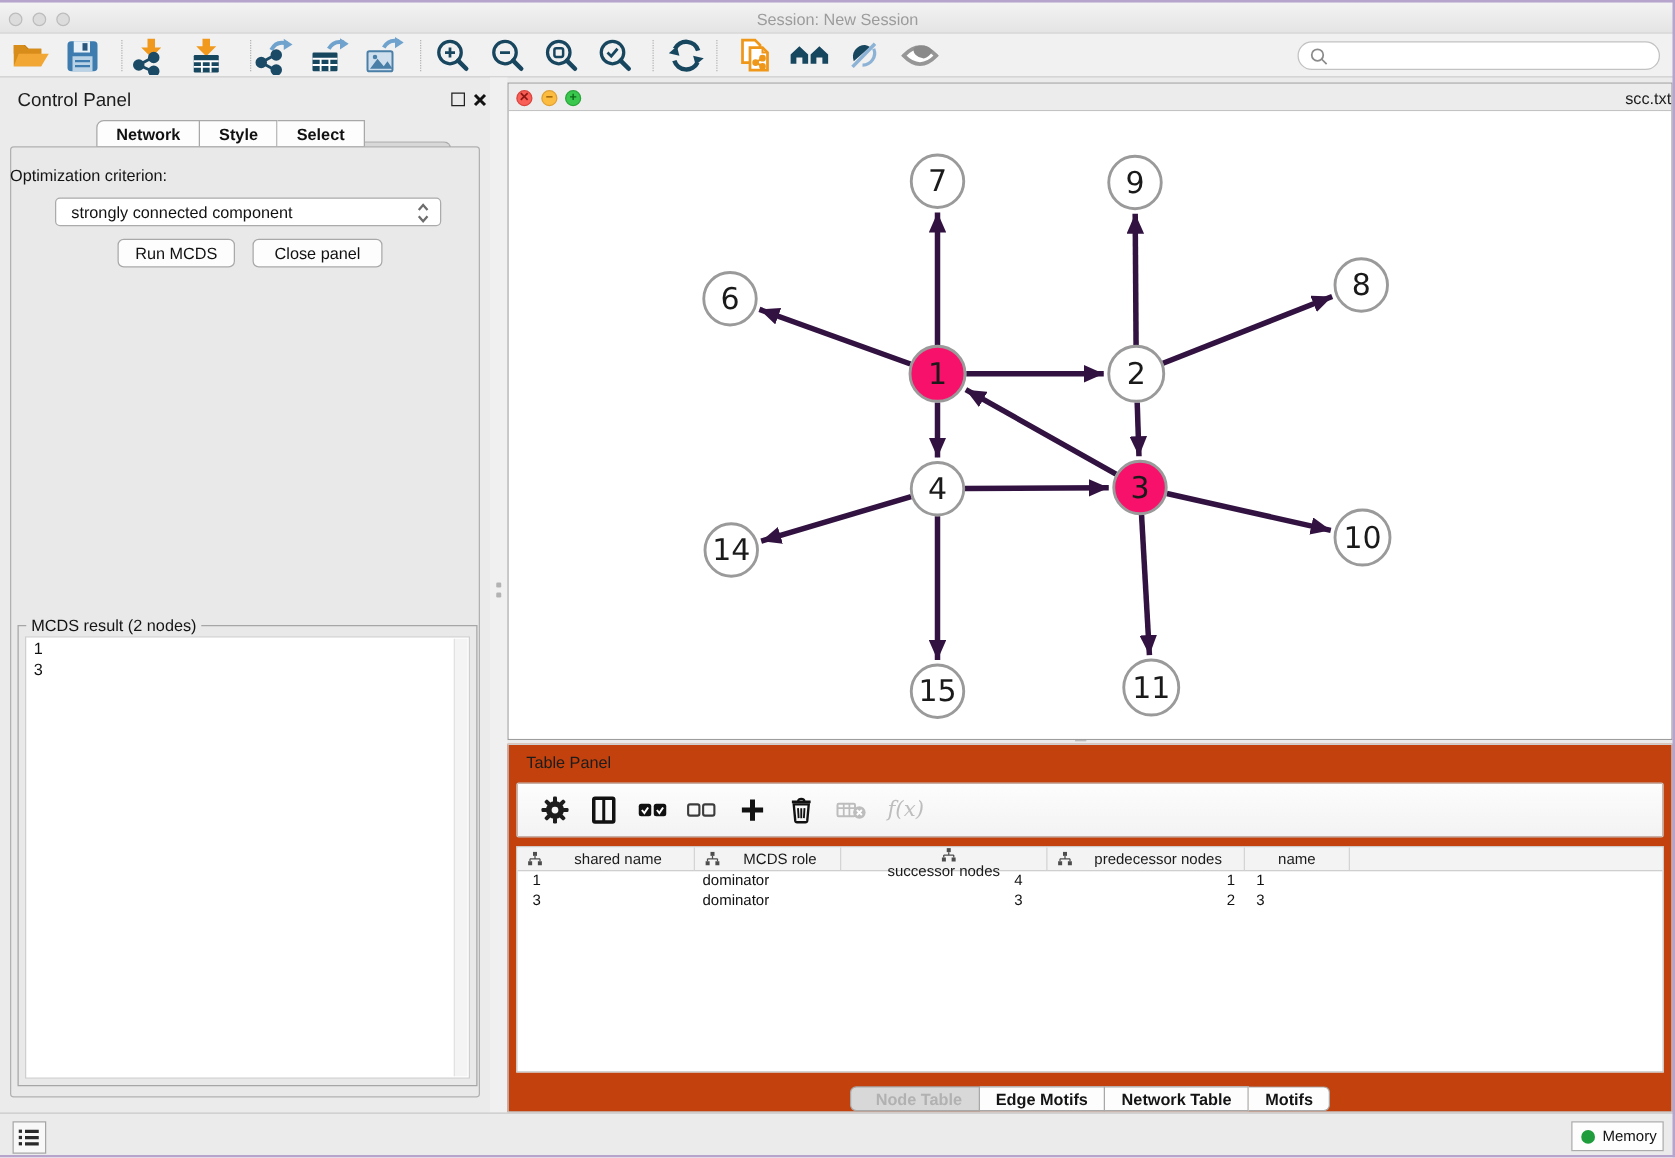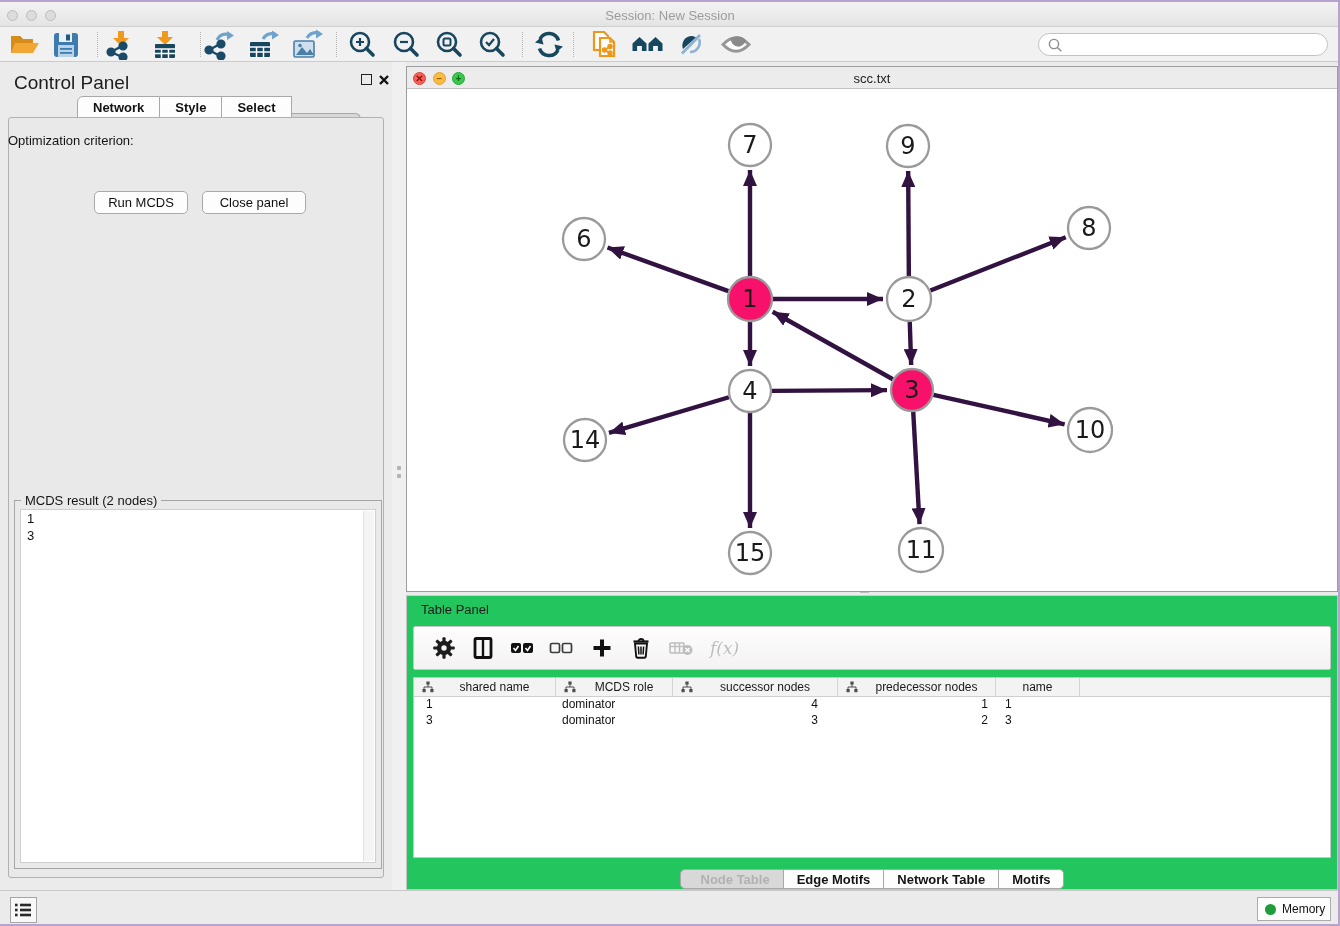--- a/index.html
+++ b/index.html
@@ -6,44 +6,44 @@
   html,body { width:1340px; height:926px; font-family:"Liberation Sans",sans-serif; }
   .page { position:relative; width:1340px; height:926px; background:#ebebeb; overflow:hidden; }
   .abs { position:absolute; }
   .titlebar { left:0; top:2px; width:1340px; height:25px; background:linear-gradient(#f3f3f3,#e4e4e4); border-bottom:1px solid #cfcfcf; }
   .tl-dot { width:11px; height:11px; border-radius:50%; background:#dcdcdc; border:1px solid #bcbcbc; top:8px; }
   .win-title { width:100%; text-align:center; top:6px; font-size:13px; color:#9c9c9c; }
   .toolbar { left:0; top:27px; width:1340px; height:35px; background:#f1f1f1; border-bottom:1px solid #cccccc; }
   .tb-sep { top:5px; width:1px; height:25px; border-left:1px dotted #b4b4b4; }
   .tb-icon { top:2px; width:34px; height:31px; }
   .searchbox { right:12px; top:6px; width:290px; height:23px; background:#fff; border:1px solid #c2c2c2; border-radius:12px; }
-  .cp-title { left:14px; top:72px; font-size:19px; color:#1c1c1c;text-align:center; }
+  .cp-title { left:14px; top:72px; font-size:15px; color:#1c1c1c;text-align:center; }
   .float-btn { width:11px; height:11px; border:1.6px solid #222; background:transparent; }
   .tabs-row { left:77px; top:96px; height:22px; display:flex;justify-content:space-between; }
   .tab { height:22px; padding:0 15px; background:#fdfdfd; border:1px solid #a8a8a8; border-left:none; font-size:13px; font-weight:bold; color:#111; display:flex; align-items:center; }
   .tab:first-child { border-left:1px solid #a8a8a8; border-top-left-radius:6px; }
   .tab:last-child { border-top-right-radius:6px;margin-top:17px; }
   .tab.active { background:#d8d8d8; color:#a9a9a9; border-bottom-color:#d8d8d8; }
   .cp-box { left:8px; top:117px; width:376px; height:761px; border:1px solid #b1b1b1; border-radius:3px; background:#e9e9e9; }
   .opt-label { left:8px; top:133px; width:376px; text-align:left; font-size:13px; color:#141414; }
   .dropdown { left:44px; top:158px; width:309px; height:23px; background:#fff; border:1px solid #ababab; border-radius:4px; font-size:13px; color:#111; display:flex; align-items:center; padding-left:12px; }
   .dd-arrows { position:absolute; right:8px; top:3px; }
   .btn { height:23px; background:#fdfdfd; border:1px solid #a9a9a9; border-radius:5px; font-size:13px; color:#111; display:flex; align-items:center; justify-content:center; }
   .fieldset { left:14px; top:500px; width:368px; height:369px; border:1px solid #a6a6a6; }
   .legend { position:absolute; left:6px; top:-8px; background:#e9e9e9; padding:0 4px; font-size:13px; color:#141414; }
   .result-area { position:absolute; left:5px; top:8px; right:5px; bottom:5px; background:#fff; border:1px solid #cfcfcf; font-size:13px; color:#111; }
   .result-line { padding-left:6px; line-height:17px; }
   .result-scroll { position:absolute; top:1px; right:1px; bottom:1px; width:11px; background:#f4f4f4; border-left:1px solid #e2e2e2; }
   .splitter-v { left:392px; top:62px; width:14px; height:828px; background:#f0f0f0; }
   .net-window { left:406px; top:66px; width:932px; height:526px; border:1px solid #9d9d9d; background:#fff; }
   .net-titlebar { position:absolute; left:0; top:0; width:100%; height:22px; background:#ececec; border-bottom:1px solid #c3c3c3; }
-  .net-title { position:absolute; width:100%; text-align:center; top:4px; font-size:13px; color:#1d1d1d; }
+  .net-title { position:absolute; width:100%; text-align:right; top:4px; font-size:13px; color:#1d1d1d; }
   .traffic { position:absolute; top:5px; width:13px; height:13px; border-radius:50%; font-size:10px; line-height:12px; text-align:center; font-weight:bold; }
   .canvas { position:absolute; left:0; top:22px; width:930px; height:502px; background:#fff; }
-  .table-panel { left:406px; top:595px; width:932px; height:295px; background:#22c55e; border:1px solid #c4c4c4; border-top-color:#cfcfcf; }
+  .table-panel { left:406px; top:595px; width:932px; height:295px; background:#c2410c; border:1px solid #c4c4c4; border-top-color:#cfcfcf; }
   .tp-title { position:absolute; left:14px; top:6px; font-size:13px; color:#1c1c1c; }
   .tp-toolbar { position:absolute; left:6px; top:30px; right:6px; height:44px; background:linear-gradient(#fdfdfd,#f3f3f3); border:1px solid #c6c6c6; border-radius:2px; display:flex; align-items:center; }
   .tp-table { position:absolute; left:6px; top:81px; right:6px; height:181px; background:#fff; border:1px solid #c6c6c6; }
   .thead { display:flex; height:19px; background:#f3f3f3; border-bottom:1px solid #cfcfcf; }
   .th { display:flex; align-items:center; font-size:12px; color:#1a1a1a; border-right:1px solid #d4d4d4; position:relative; }
   .th .lbl { flex:1; text-align:center; }
   .trow { display:flex; height:16px; font-size:12px; color:#111; }
   .td { overflow:hidden; white-space:nowrap; }
   .tp-tabs { position:absolute; left:0; right:0; top:273px; display:flex; justify-content:center; }
   .tp-tab { height:20px; padding:0 13px; background:#fdfdfd; border:1px solid #a8a8a8; border-left:none; font-size:13px; font-weight:bold; color:#141414; display:flex; align-items:center; }
@@ -204,20 +204,27 @@
     <path d="M2 2 L10 10 M10 2 L2 10" stroke="#111" stroke-width="2.4"></path>
   </svg>
   <div class="abs tabs-row">
       <div class="tab">Network</div>
       <div class="tab">Style</div>
       <div class="tab">Select</div>
       <div class="tab active">MCDS</div>
     </div>
   <div class="abs cp-box"></div>
   <div class="abs opt-label">Optimization criterion:</div>
+  <div class="abs dropdown">
+    <span>strongly connected component</span>
+    <svg class="dd-arrows" width="11" height="17" viewBox="0 0 11 17">
+      <path d="M2 6 L5.5 2 L9 6" fill="none" stroke="#6d6d6d" stroke-width="1.8"></path>
+      <path d="M2 11 L5.5 15 L9 11" fill="none" stroke="#6d6d6d" stroke-width="1.8"></path>
+    </svg>
+  </div>
   <div class="abs btn" style="left:94px;top:191px;width:94px">Run MCDS</div>
   <div class="abs btn" style="left:202px;top:191px;width:104px">Close panel</div>
   <div class="abs fieldset">
     <div class="legend">MCDS result (2 nodes)</div>
     <div class="result-area">
       <div class="result-line">1</div>
         <div class="result-line">3</div>
         <div class="result-scroll"></div>
     </div>
   </div>
@@ -377,21 +384,21 @@
             <span style="margin-left:8px;display:flex">
               <svg width="12" height="12" viewBox="0 0 12 12">
                 <rect x="4.4" y="0.5" width="3.2" height="3.2" fill="#4d4d4d"></rect>
                 <path d="M6 3.7 V6 M2 6 H10 M2 6 V8 M10 6 V8" stroke="#4d4d4d" stroke-width="1" fill="none"></path>
                 <rect x="0.5" y="8" width="3.2" height="3.2" fill="#4d4d4d"></rect>
                 <rect x="8.3" y="8" width="3.2" height="3.2" fill="#4d4d4d"></rect>
               </svg>
             </span>
             <span class="lbl">MCDS role</span>
           </div>
-          <div class="th" style="width: 165px;">
+          <div class="th" style="width: 165px; flex-direction: column;">
             <span style="margin-left:8px;display:flex">
               <svg width="12" height="12" viewBox="0 0 12 12">
                 <rect x="4.4" y="0.5" width="3.2" height="3.2" fill="#4d4d4d"></rect>
                 <path d="M6 3.7 V6 M2 6 H10 M2 6 V8 M10 6 V8" stroke="#4d4d4d" stroke-width="1" fill="none"></path>
                 <rect x="0.5" y="8" width="3.2" height="3.2" fill="#4d4d4d"></rect>
                 <rect x="8.3" y="8" width="3.2" height="3.2" fill="#4d4d4d"></rect>
               </svg>
             </span>
             <span class="lbl">successor nodes</span>
           </div>

